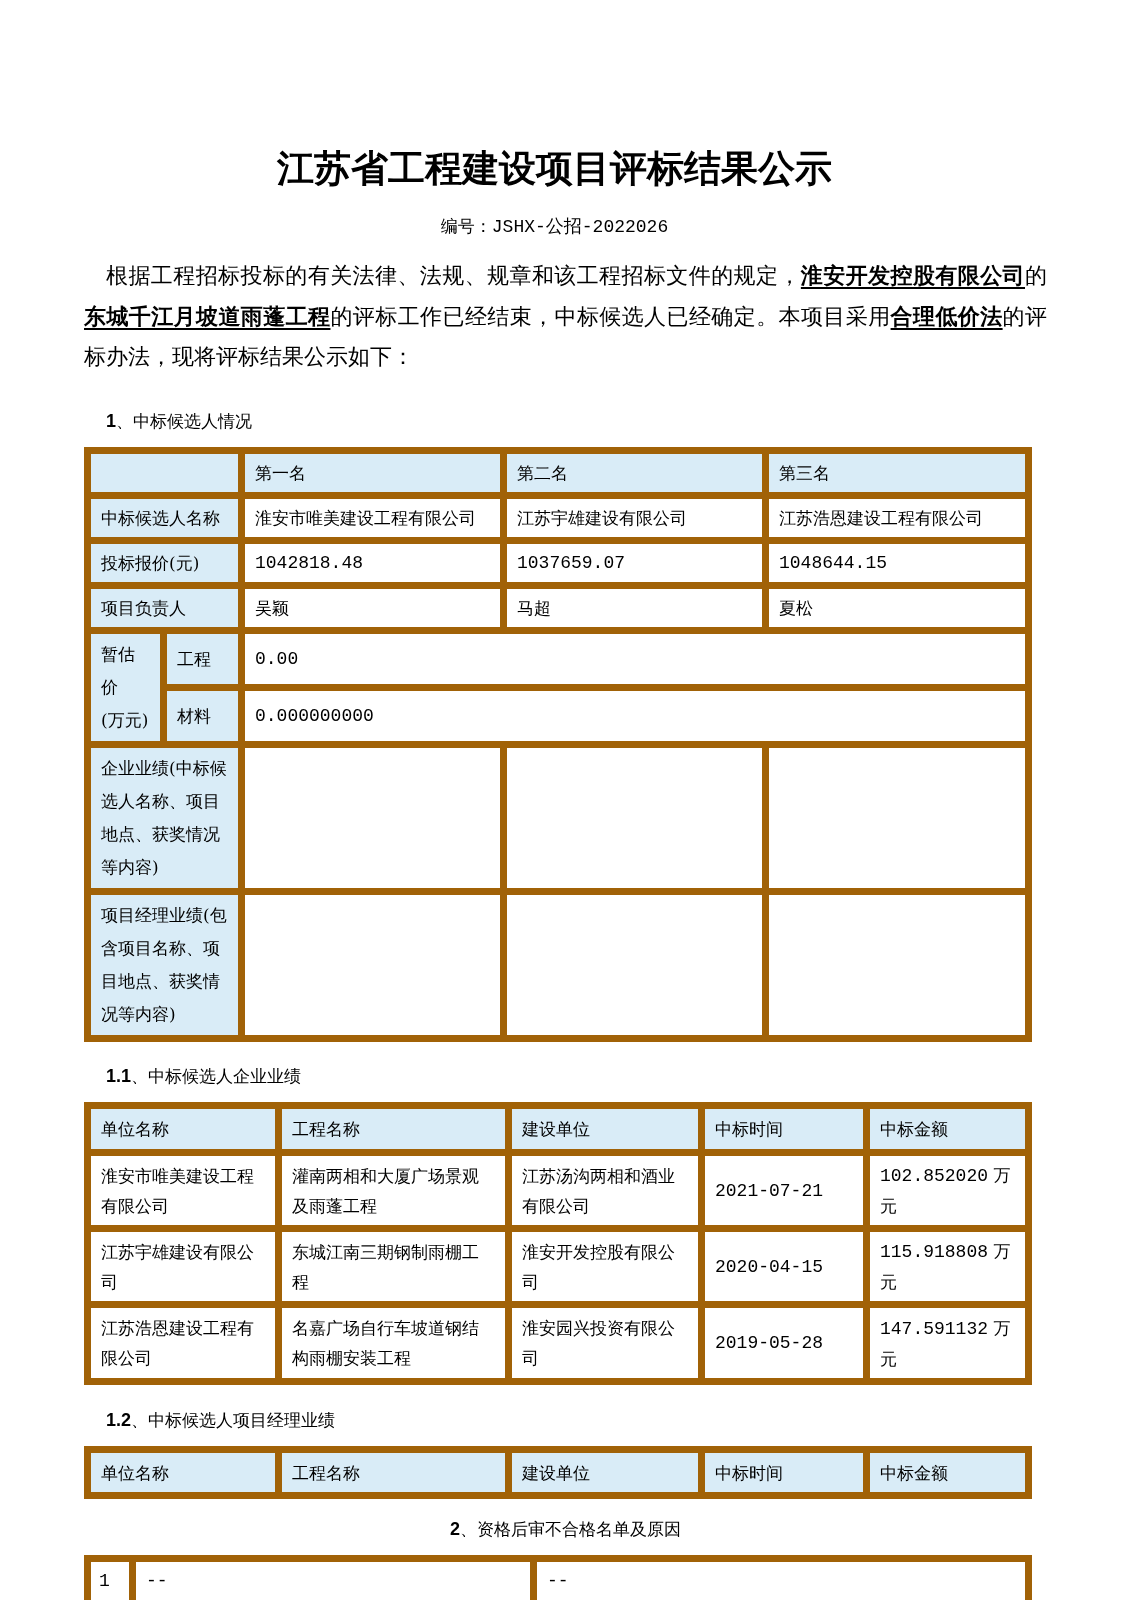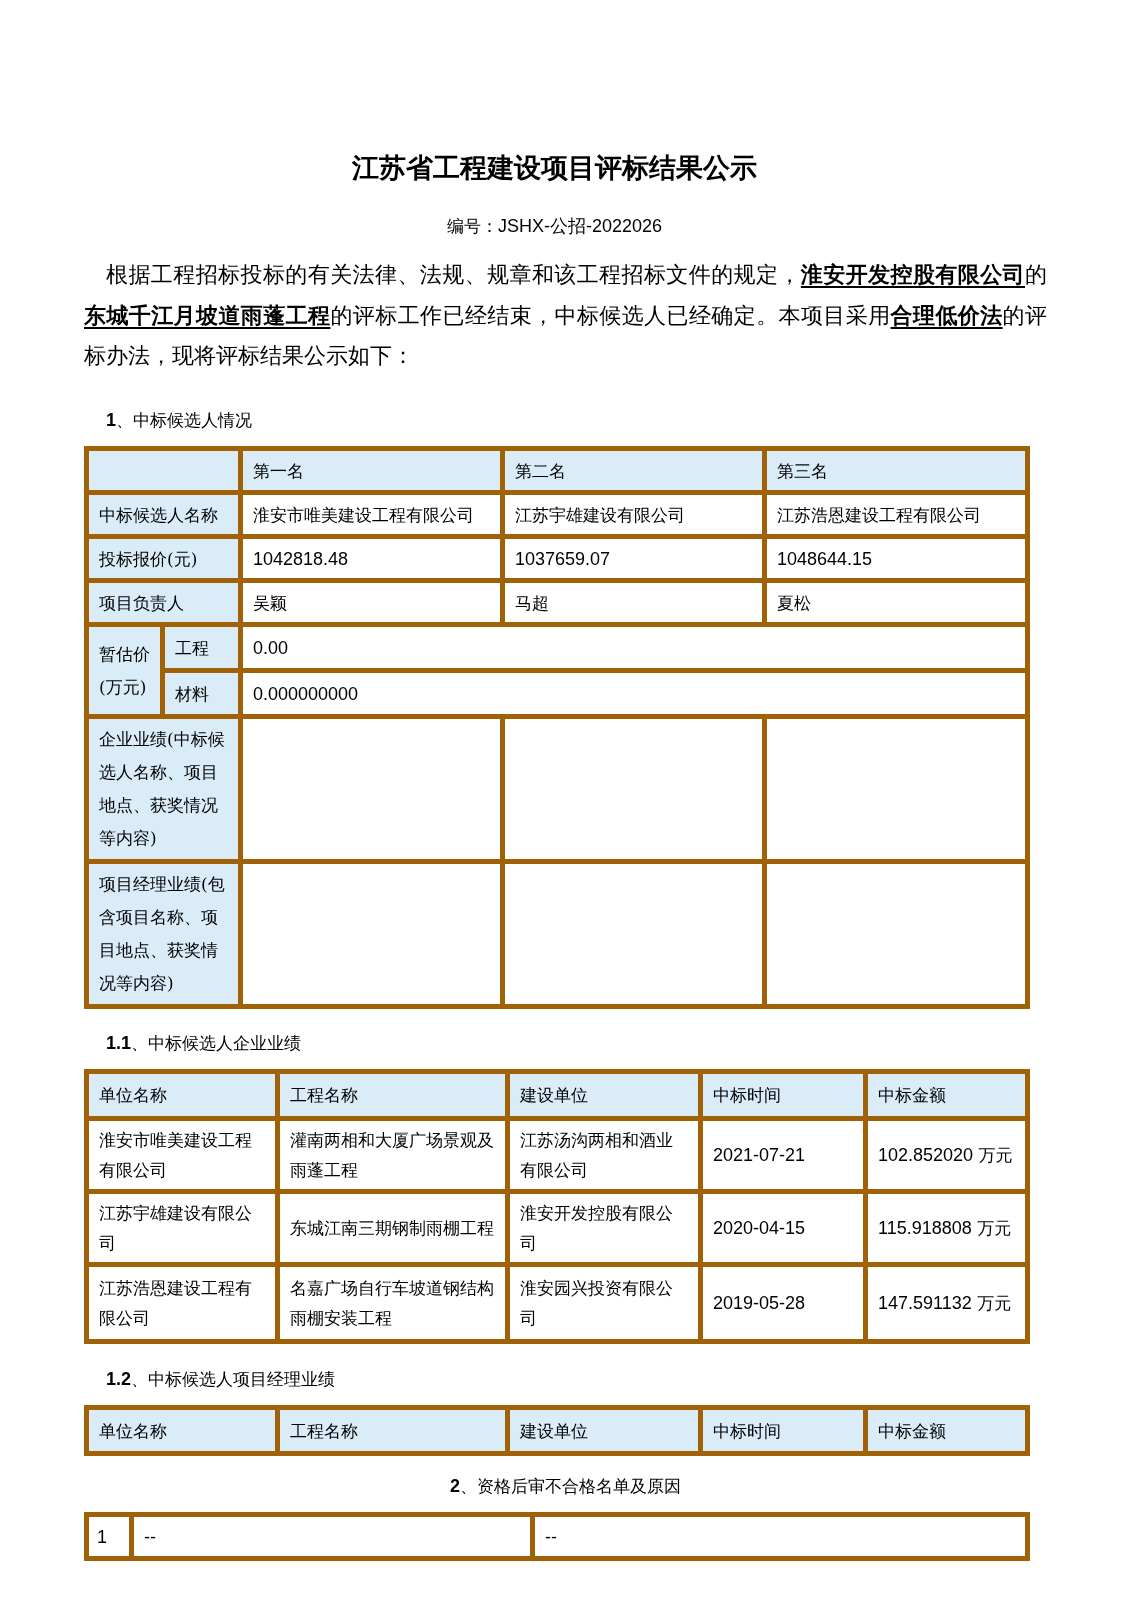--- a/index.html
+++ b/index.html
@@ -3,46 +3,46 @@
 <meta charset="utf-8">
 <style>
   html,body{margin:0;padding:0;background:#ffffff;}
   body{
     width:1131px;height:1600px;overflow:hidden;
     font-family:"DejaVu Serif","Liberation Serif",serif;
     color:#000;
   }
   .doc{width:941px;margin:0 84px;padding-top:148px;}
   .title{
-    text-align:center;font-size:27px;font-weight:bold;
+    text-align:center;font-size:37px;font-weight:bold;
     line-height:40px;margin:0;
   }
   .doc-number{
     text-align:center;font-size:17px;margin-top:26px;line-height:24px;
   }
   .doc-number .num{font-size:18px;}
-  .num{font-family:Liberation Sans, sans-serif;font-size:18px;}
+  .num{font-family:Liberation Mono, monospace;font-size:18px;}
   .intro{
     width:963px;font-size:22px;line-height:40px;margin-top:16px;
     text-indent:22px;text-align:justify;
   }
   .uline{font-weight:bold;text-decoration:underline;text-underline-offset:4px;}
   .section{
     font-size:17px;line-height:24px;margin:32px 0 14px 0;padding-left:22px;
   }
   .sec-num{font-family:"Liberation Sans","DejaVu Sans",sans-serif;font-weight:bold;font-size:18px;}
   .sec-11{margin-top:22px;}
   .sec-12{margin-top:23px;}
   .sec-2{margin-top:18px;text-align:center;}
   table{
     border-collapse:collapse;table-layout:fixed;width:941px;
     font-size:17px;margin-top:14px;
   }
   td{
-    border:5px solid #a16207;padding:4px 10px;vertical-align:middle;
+    border:7px solid #a16207;padding:4px 10px;vertical-align:middle;
     word-break:break-all;line-height:30px;
   }
   .hd{background:#d9ecf7;}
   .r44{height:44px;}
   .r46{height:46px;}
   .r47{height:47px;}
   .r48{height:48px;}
   .r73{height:73px;}
   .r77{height:77px;}
   .r100{height:100px;}

